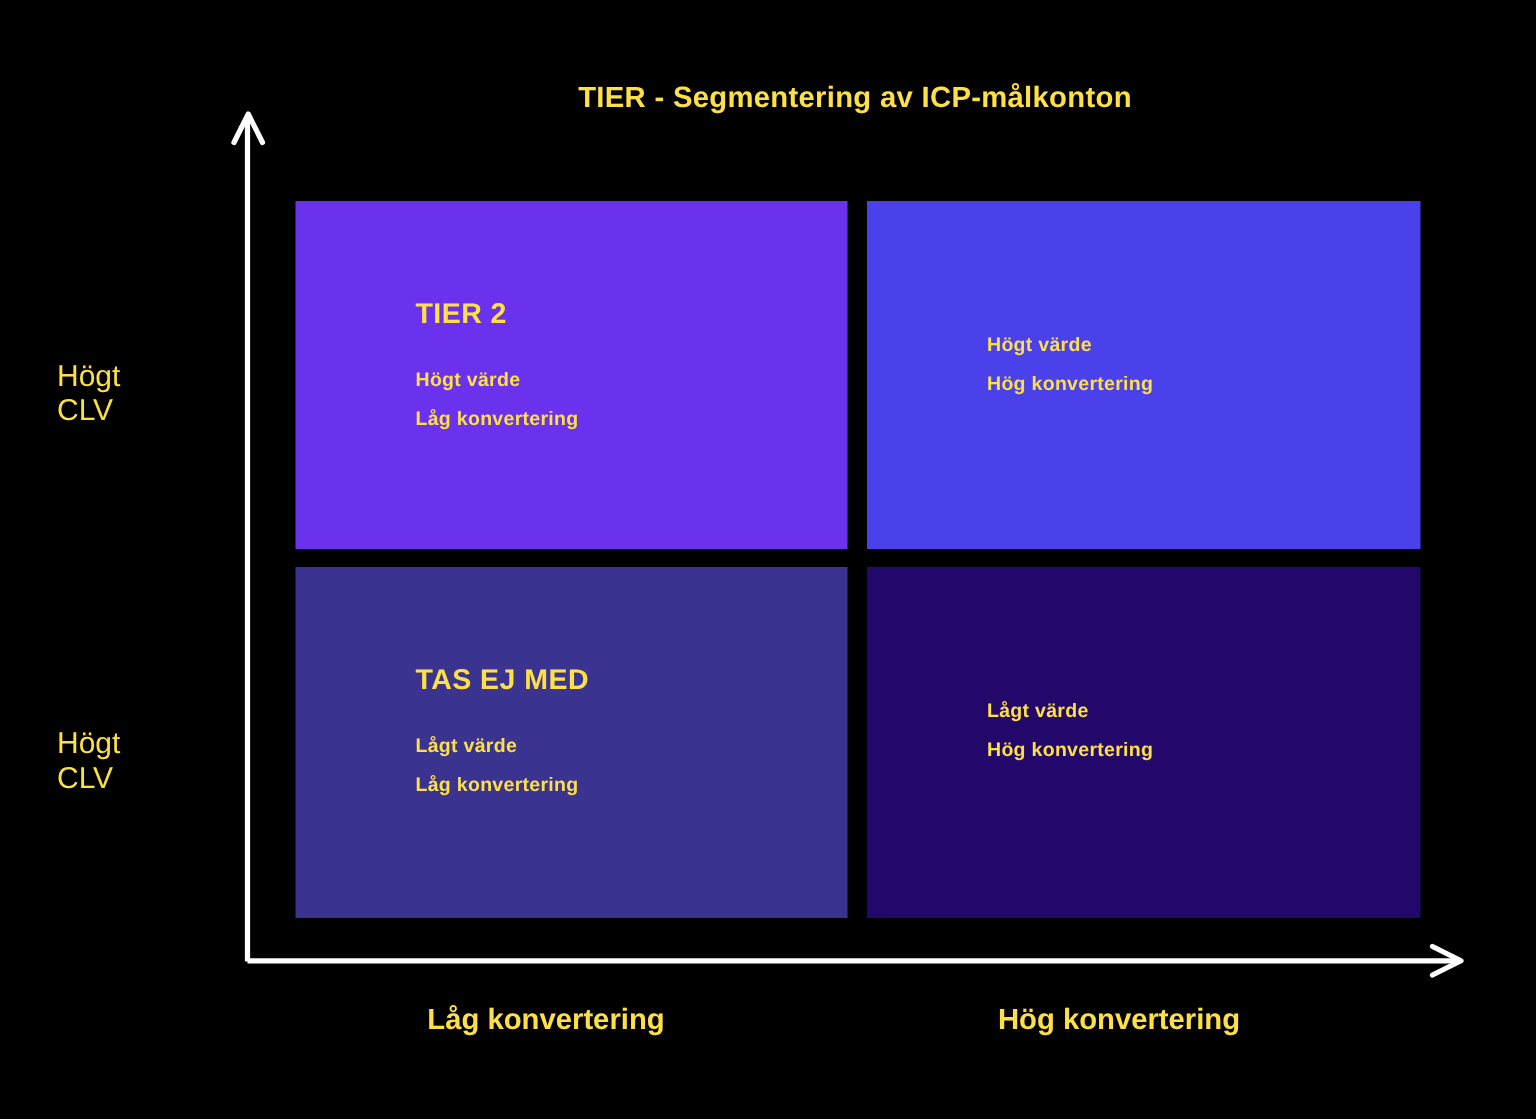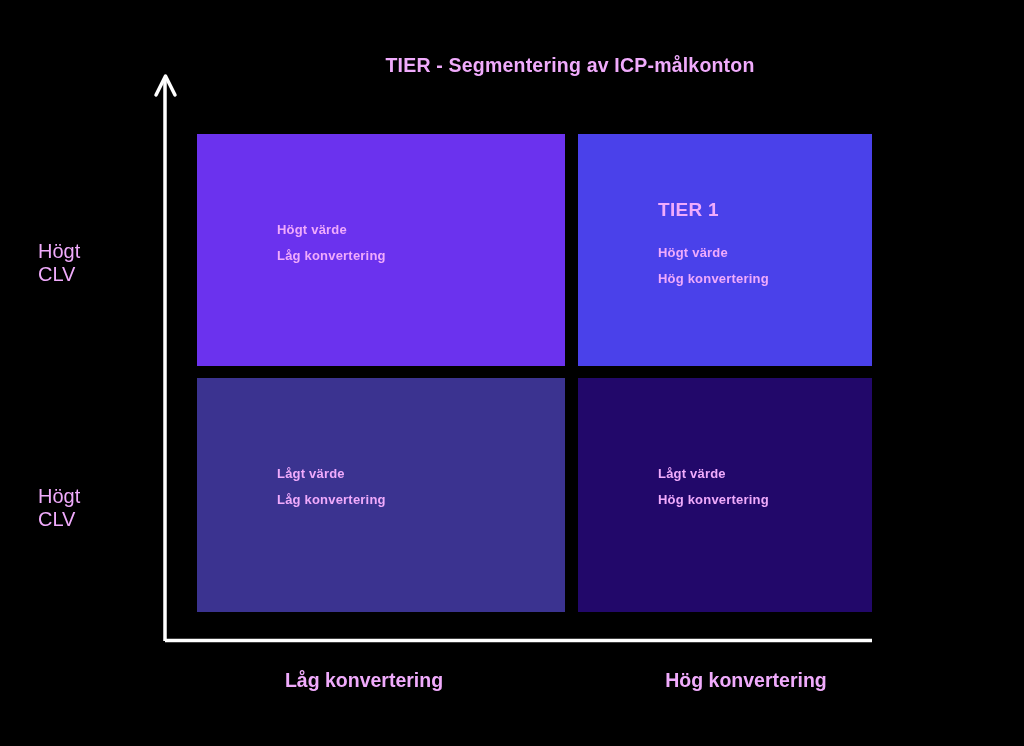--- a/index.html
+++ b/index.html
@@ -1,23 +1,23 @@
 <!DOCTYPE html>
 <html><head>
 <meta charset="utf-8">
 <style>
   * { margin: 0; padding: 0; box-sizing: border-box; }
   html, body { background: #000; }
   .canvas {
     position: relative;
-    width: 872px;
+    width: 1024px;
     height: 746px;
     background: #000000;
     font-family: "Liberation Sans", "DejaVu Sans", sans-serif;
-    color: #f0abfc;
+    color: #fde047;
     overflow: hidden;
   }
   .chart-title {
     position: absolute;
     top: 54px;
     left: 165px;
     width: 810px;
     text-align: center;
     font-size: 19.5px;
     font-weight: 700;
@@ -88,35 +88,36 @@
     </g>
     <g>
       <polyline points="156,95 165.5,76 175,95" fill="none" stroke="#ffffff" stroke-width="3.5" stroke-linecap="round" stroke-linejoin="round"></polyline>
     </g>
     <g>
       <polyline points="955,631 974,640.5 955,650" fill="none" stroke="#ffffff" stroke-width="3.5" stroke-linecap="round" stroke-linejoin="round"></polyline>
     </g>
   </svg>
 
   <div class="quadrant q-top-left" style="background-color: rgb(107, 50, 238);">
+    <div class="q-heading">TIER 2</div>
     <div class="q-body">
       <div>Högt värde</div>
       <div>Låg konvertering</div>
     </div>
   </div>
 
   <div class="quadrant q-top-right" style="background-color: rgb(74, 65, 234);">
-    <div class="q-heading">TIER 1</div>
     <div class="q-body">
       <div>Högt värde</div>
       <div>Hög konvertering</div>
     </div>
   </div>
 
   <div class="quadrant q-bot-left" style="background-color: rgb(59, 51, 144);">
+    <div class="q-heading">TAS EJ MED</div>
     <div class="q-body">
       <div>Lågt värde</div>
       <div>Låg konvertering</div>
     </div>
   </div>
 
   <div class="quadrant q-bot-right" style="background-color: rgb(34, 8, 106);">
     <div class="q-body">
       <div>Lågt värde</div>
       <div>Hög konvertering</div>

